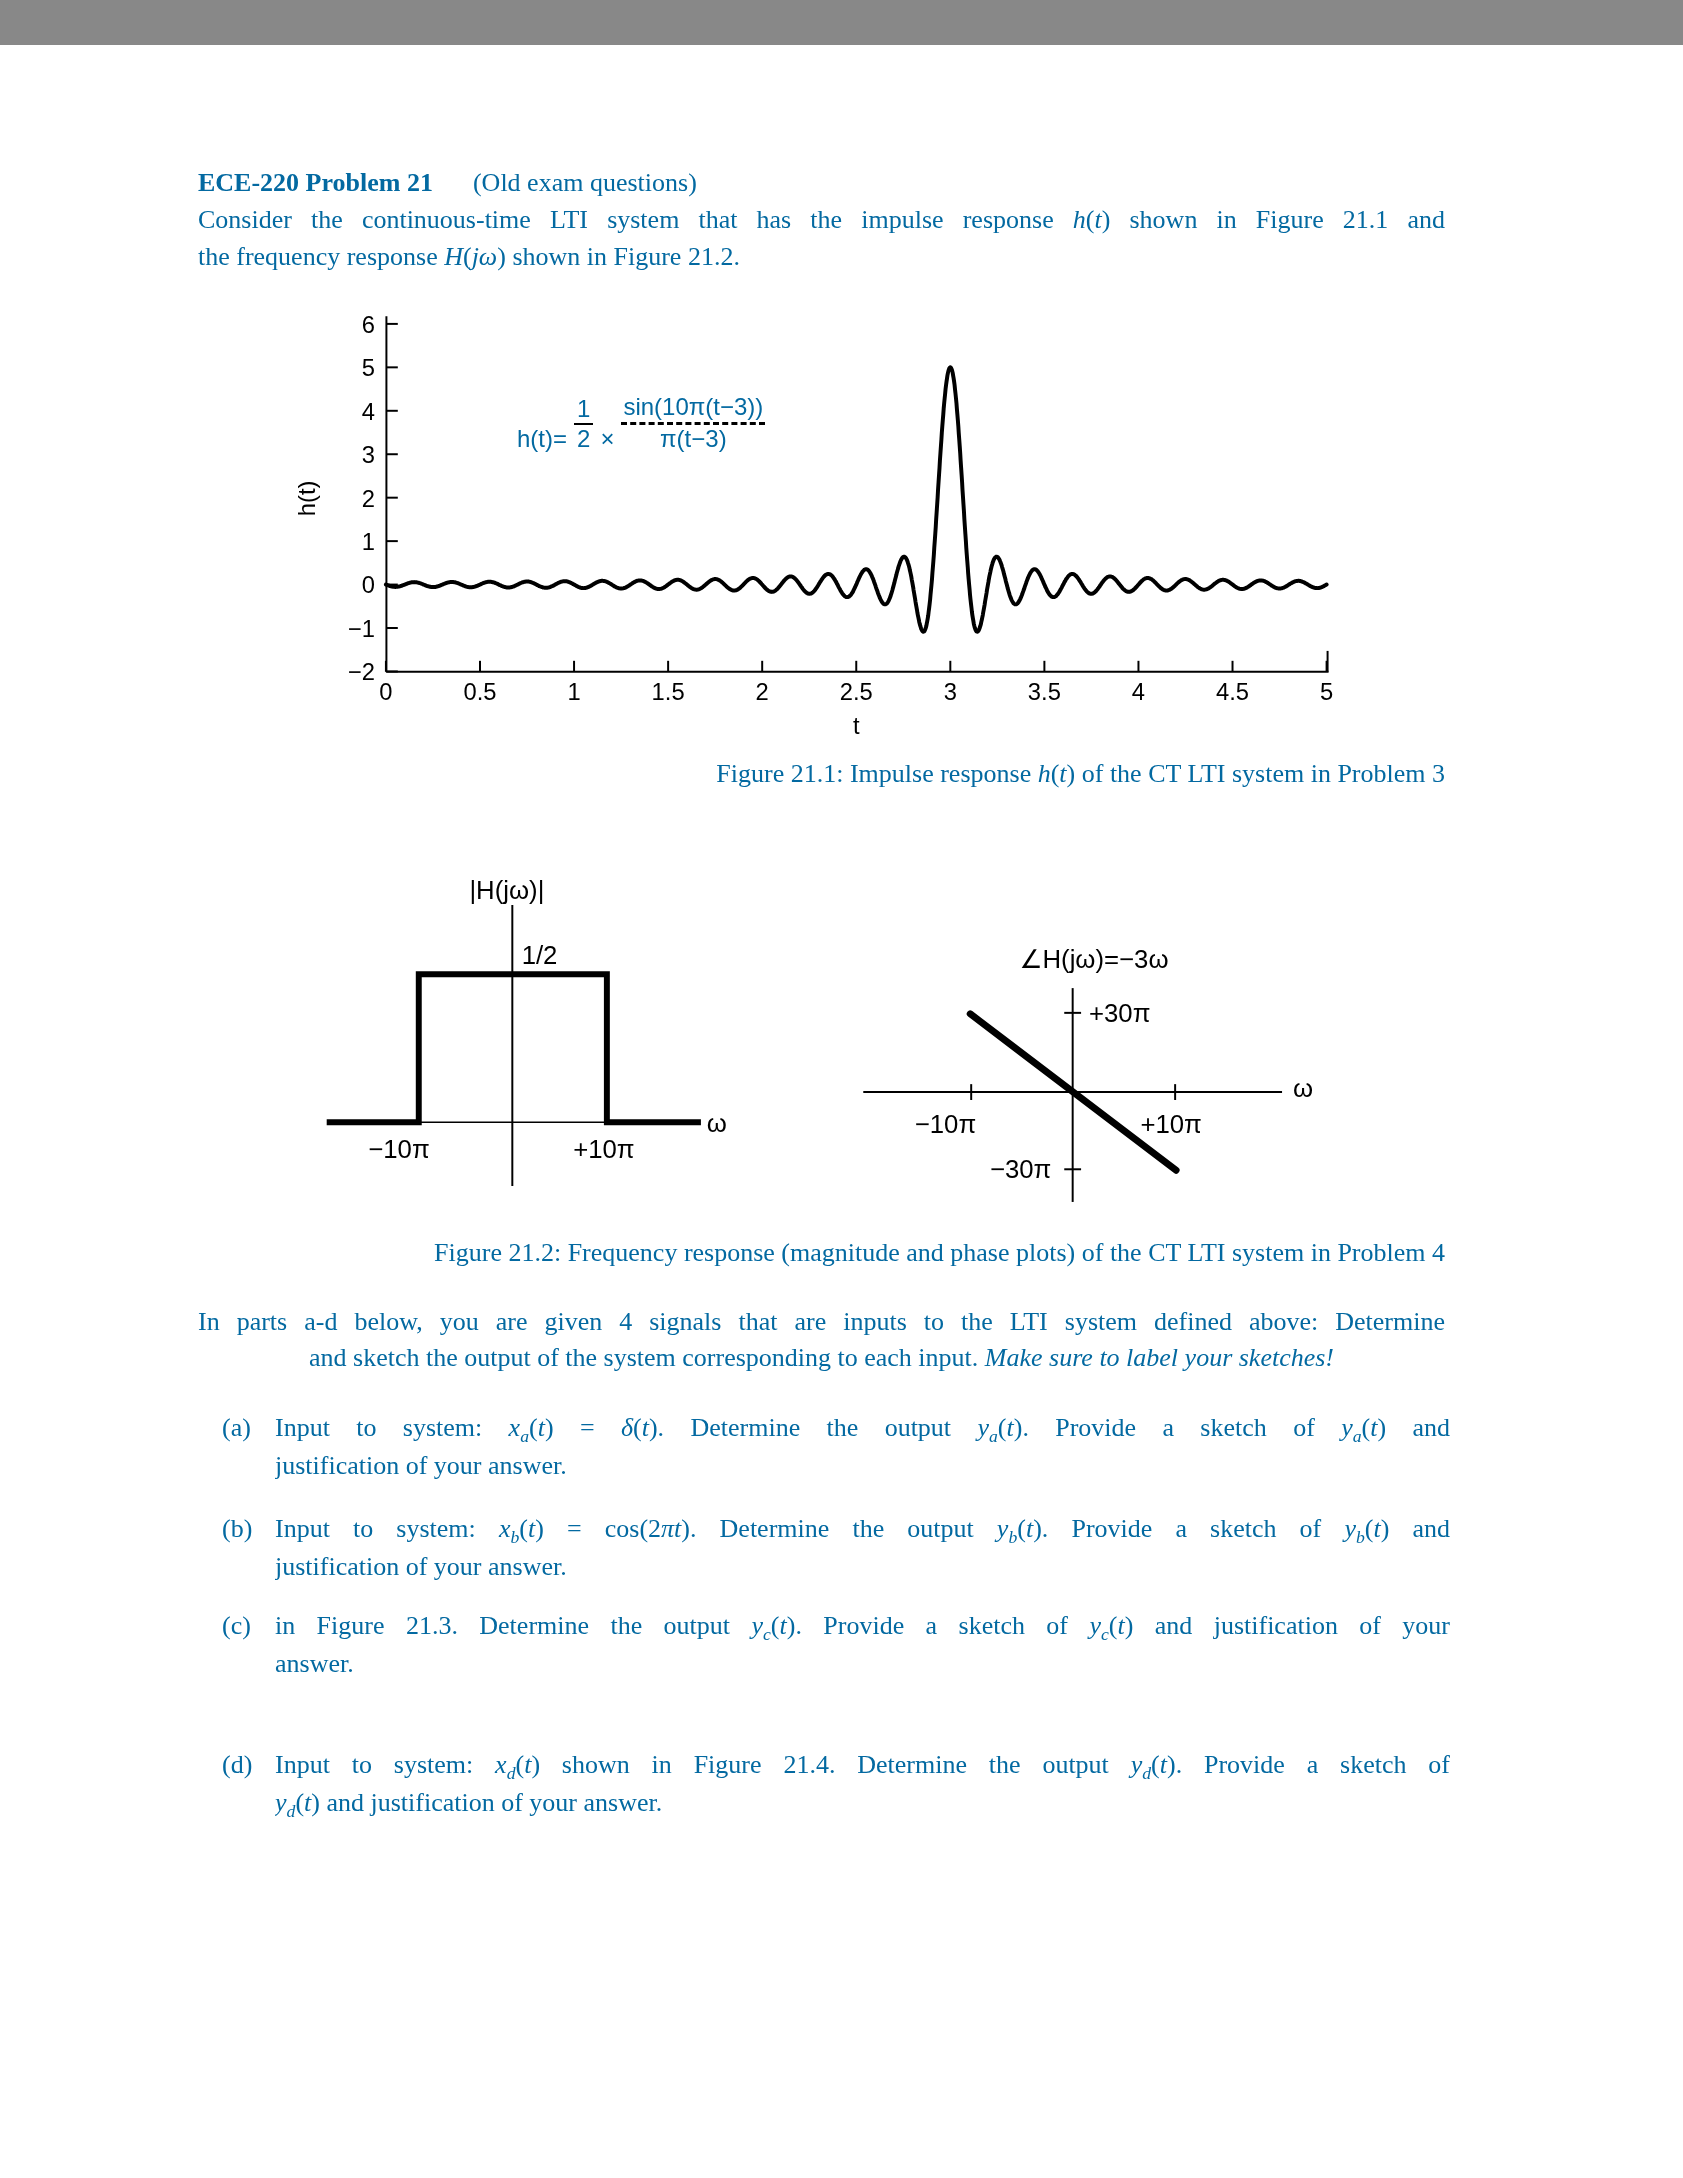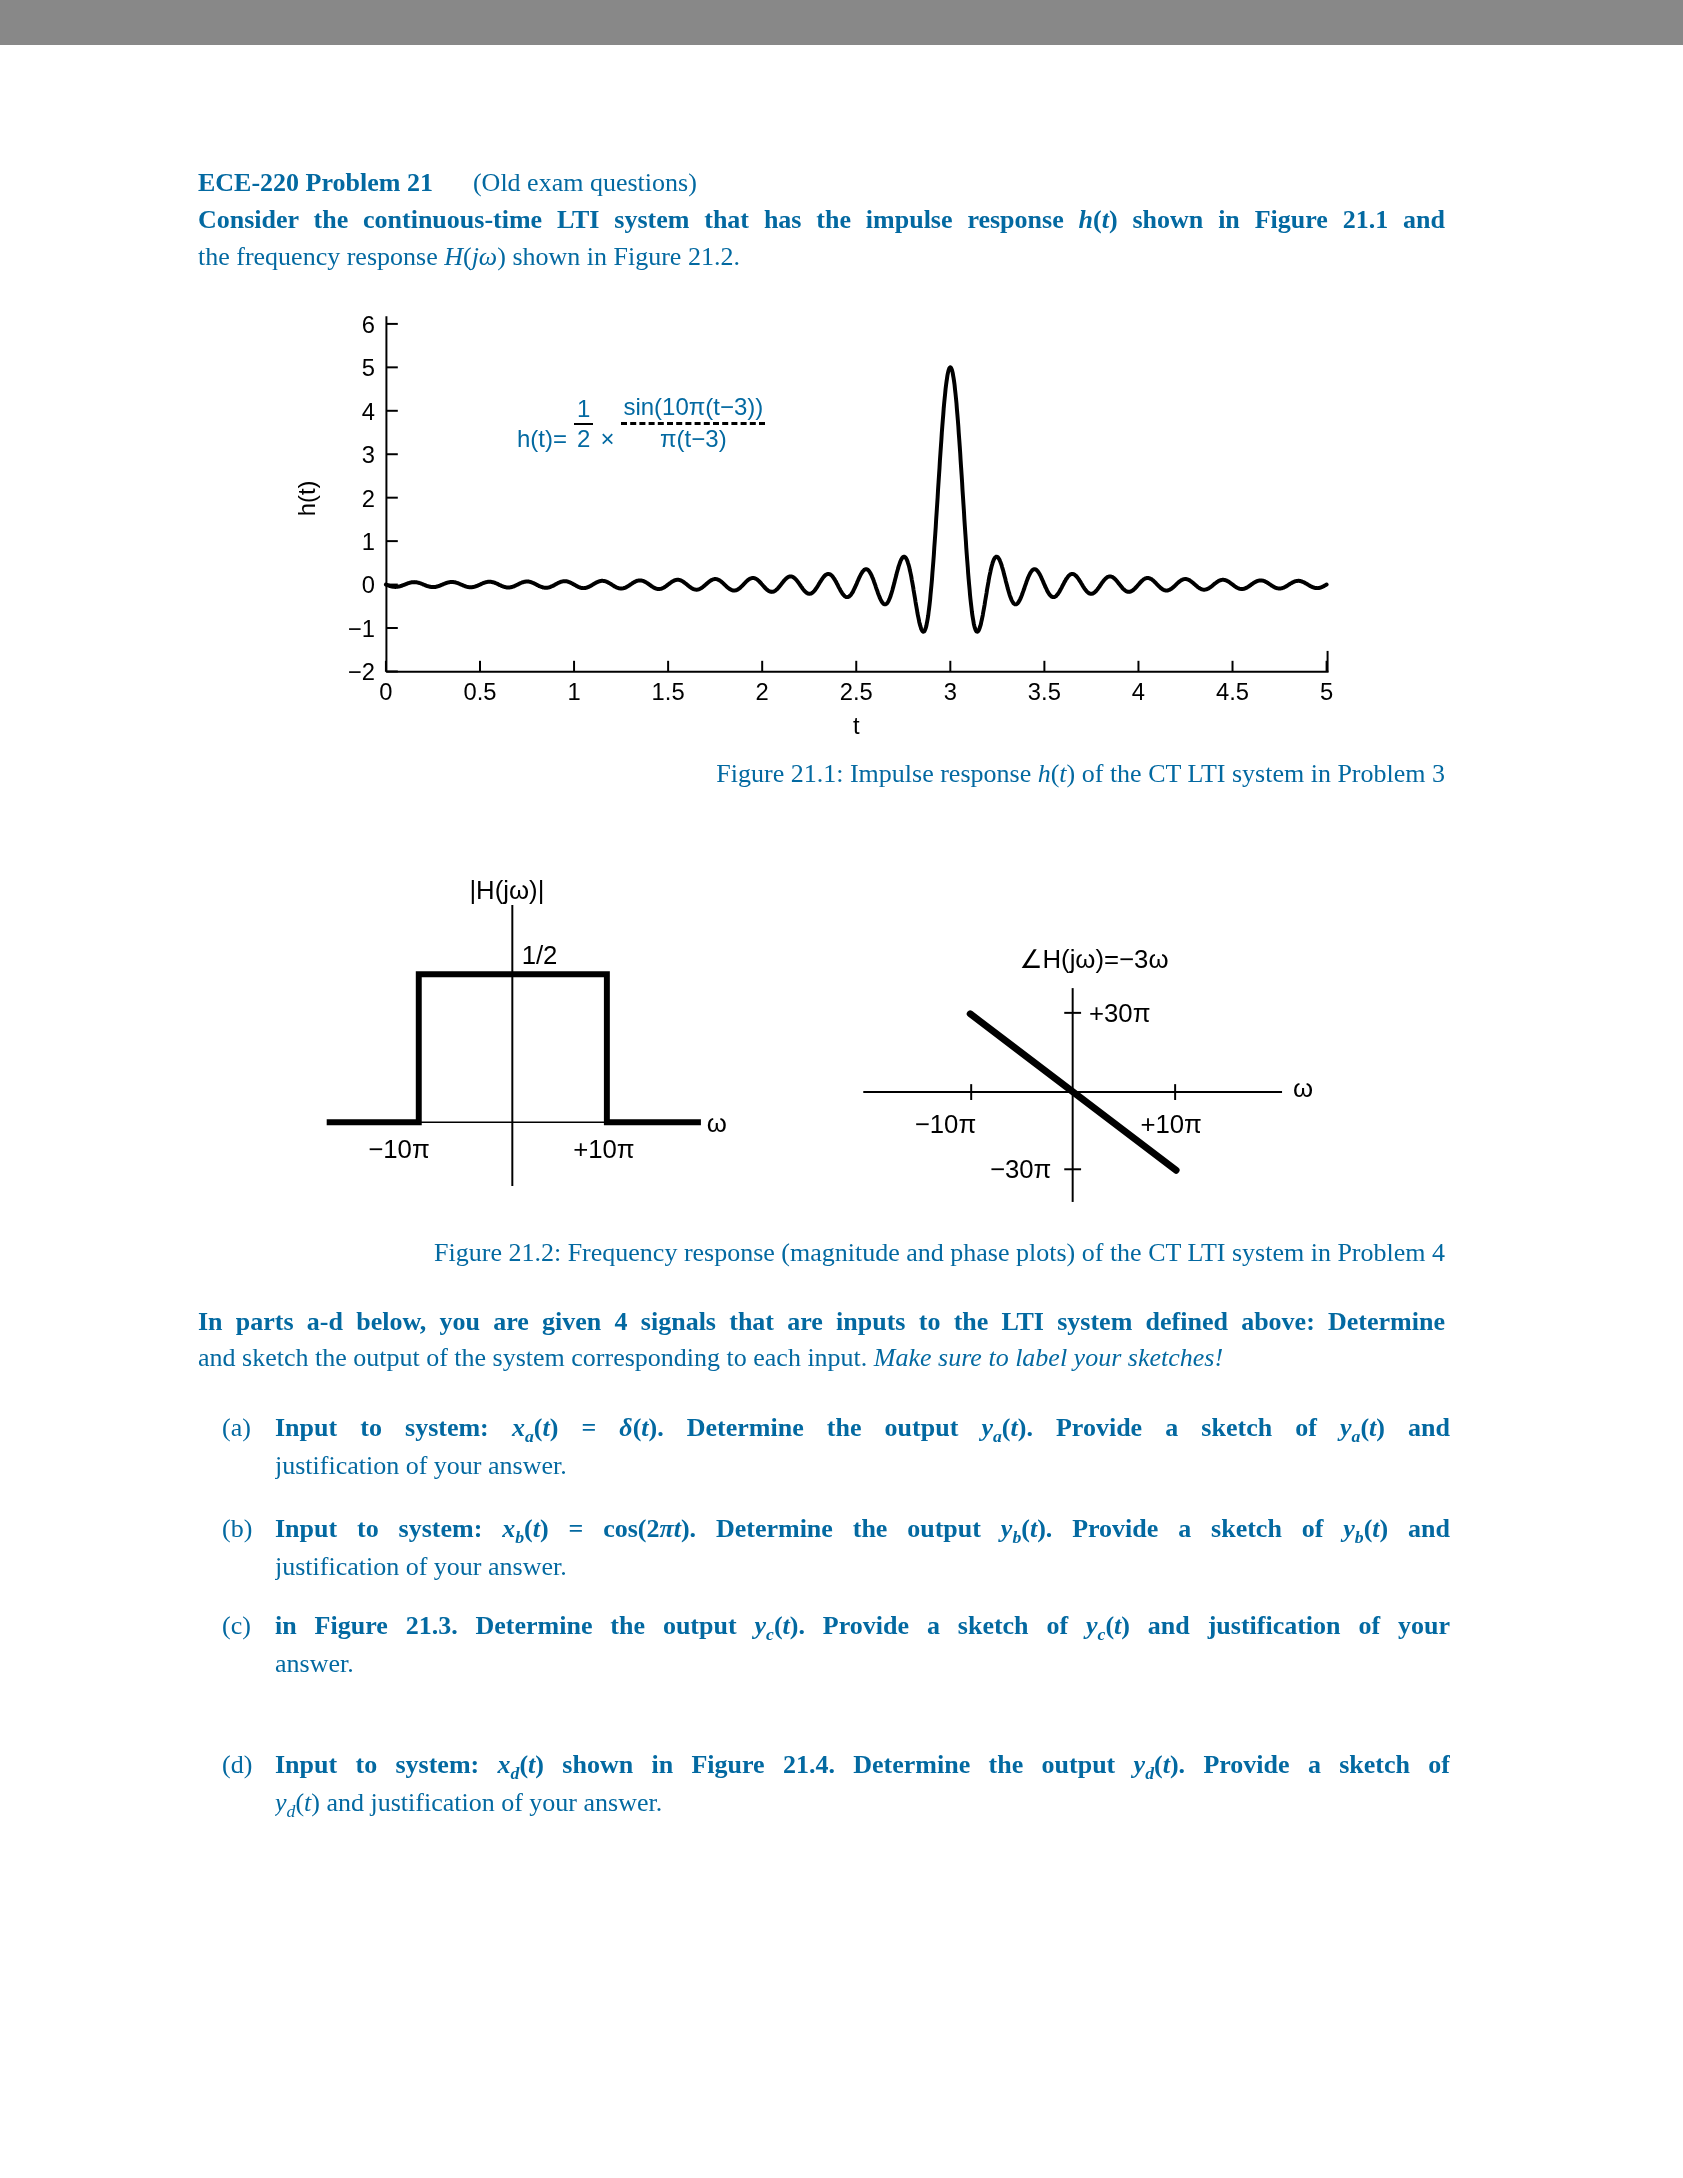--- a/index.html
+++ b/index.html
@@ -1,22 +1,22 @@
 <!DOCTYPE html>
 <html><head>
 <meta charset="utf-8">
 <style>
   html,body{margin:0;padding:0;background:#888;}
   .page{position:relative;width:1683px;height:2178px;background:#ffffff;
         font-family:"Liberation Serif",serif;color:#0369a1;overflow:hidden;margin-top:45px;}
   .abs{position:absolute;}
   .ln37{height:37px;line-height:37px;overflow:hidden;}
-  .ln36{height:36px;line-height:36px;overflow:hidden;}
+  .ln36{height:36px;line-height:36px;overflow:hidden;text-align:center;}
   .ln38{height:38px;line-height:38px;overflow:hidden;}
-  .just{text-align:justify;font-weight:bold;}
+  .just{text-align:justify;}
   .just::after{content:"";display:inline-block;width:100%;height:0;}
   .note{margin-left:40px;}
   .caption{left:198px;width:1247px;text-align:right;font-size:26px;line-height:36px;}
   .textblock{left:198px;width:1247px;font-size:26px;}
   .item{position:absolute;left:222px;width:1228px;font-size:26px;}
   .item-label{position:absolute;left:0;top:0;line-height:38px;}
   .item-lines{margin-left:53px;}
   .eq{display:flex;align-items:flex-end;gap:7px;
       font-family:"Liberation Sans","DejaVu Sans",sans-serif;font-size:24px;}
   .frac{display:inline-block;text-align:center;}

